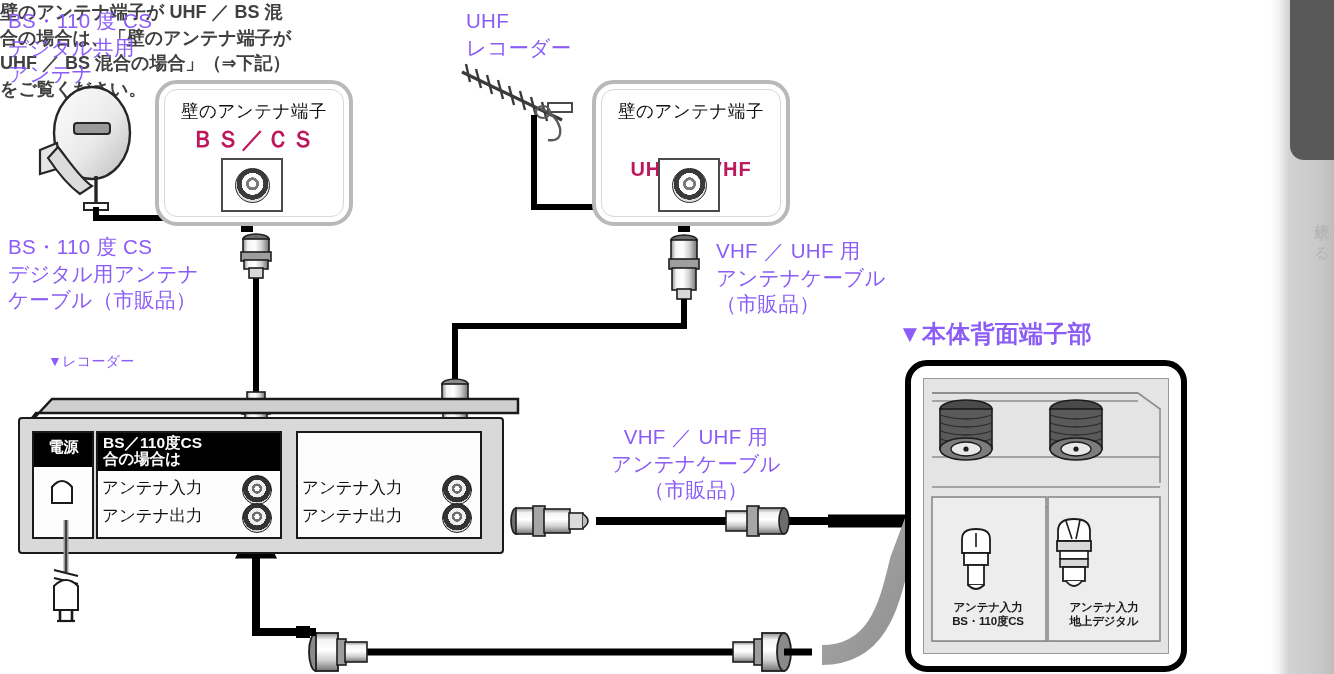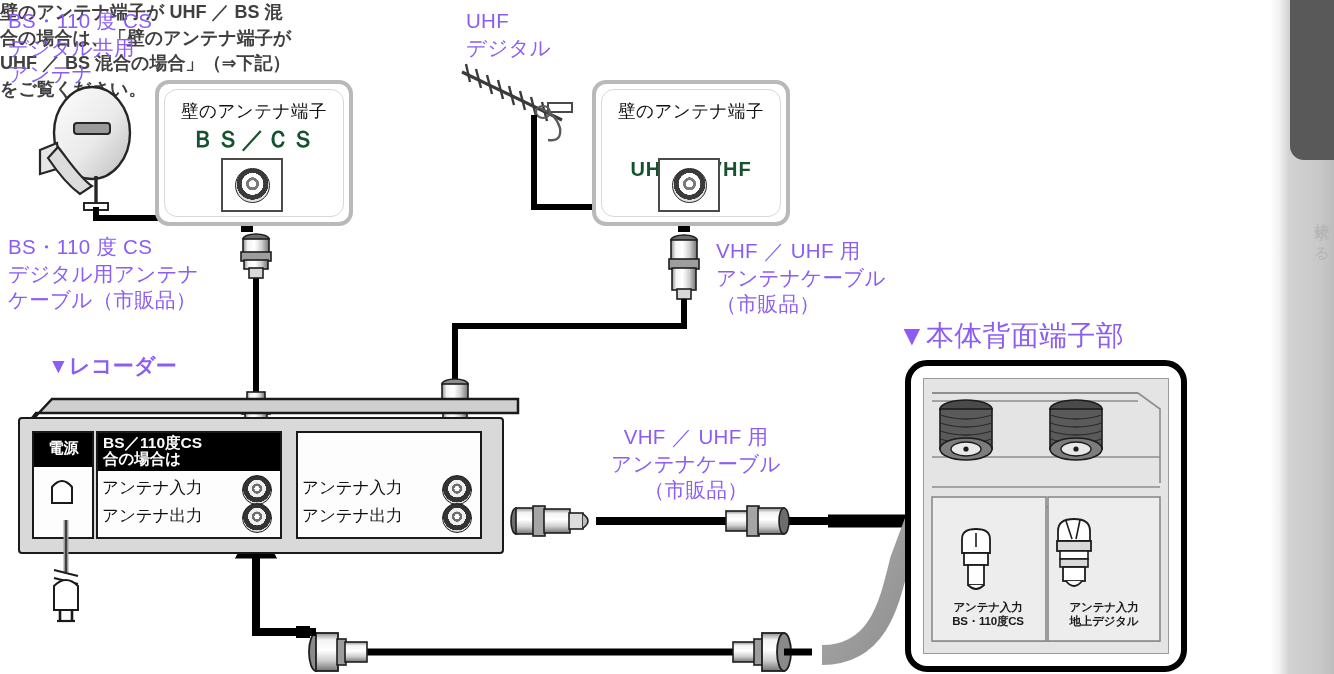--- a/index.html
+++ b/index.html
@@ -42,37 +42,37 @@
     font-size:18px;
     font-weight:bold;
     color:#404040;
     line-height:1.42;
     letter-spacing:0px;
     white-space:pre-line;
   }
   
   .wallbox{
     border:4px solid #b9b9b9;
-    border-radius:14px;
+    border-radius:22px;
     background:#fff;
     box-shadow:0 0 0 1px #fff inset;
   }
   .wallbox-inner{
     position:absolute;inset:5px;
     border:1.5px solid #d8d8d8;
     border-radius:13px;
     background:#fff;
   }
   .wallbox .wl1{
     position:absolute;left:0;right:0;top:9px;
     text-align:center;font-size:17.5px;color:#111;letter-spacing:.5px;
   }
   .wallbox .wl2{
     position:absolute;left:0;right:0;top:34px;
-    text-align:center;font-size:23px;font-weight:bold;color:#14532d;letter-spacing:2px;
+    text-align:center;font-size:23px;font-weight:bold;color:#be185d;letter-spacing:2px;
   }
   .jack-plate{
     position:absolute;
     border:2px solid #4b4b4b;
     background:#fff;
   }
   .jack{
     position:absolute;border-radius:50%;
     background:radial-gradient(circle at 50% 45%,#ffffff 0 14%,#7a7a7a 15% 26%,#ffffff 27% 44%,#3a3a3a 45% 64%,#e2e2e2 65% 80%,#5a5a5a 81% 100%);
     border:1px solid #2b2b2b;
@@ -295,21 +295,21 @@
       <path d="M917 447 L955 468 L928 490 Z" fill="#a0a0a0"></path>
     </g>
 
   </svg>
 
   <div class="label" style="left:8px;top:8px;">BS・110 度 CS
 デジタル共用
 アンテナ</div>
 
   <div class="label" style="left:466px;top:8px;">UHF
-デジタル</div>
+レコーダー</div>
 
   <div class="abs wallbox" style="left:155px;top:80px;width:190px;height:138px;">
     <div class="wallbox-inner">
       <div class="wl1">壁のアンテナ端子</div>
       <div class="wl2">ＢＳ／ＣＳ</div>
       <div class="jack-plate" style="left:56px;top:68px;width:58px;height:50px;">
         <div class="jack" style="left:12px;top:8px;width:33px;height:33px;"></div>
       </div>
     </div>
   </div>
@@ -335,30 +335,30 @@
 
   <div class="label" style="left:716px;top:238px;">VHF ／ UHF 用
 アンテナケーブル
 （市販品）</div>
 
   <div class="label" style="left:566px;top:424px;text-align:center;width:260px;">VHF ／ UHF 用
 アンテナケーブル
 （市販品）</div>
 
 
-  <div class="label" style="left:48px;top:352px;font-weight:bold;font-size:21px;">▼レコーダー</div>
+  <div class="label" style="left:48px;top:352px;font-weight:normal;font-size:14px;">▼レコーダー</div>
 
   <div class="abs" id="recorder">
 
     <svg class="abs" width="510" height="40" style="left:0;top:0;">
       <path d="M4 36 L34 4 L500 4 L500 18 L18 18 Z" fill="#cfcfcf" stroke="#1a1a1a" stroke-width="2.5"></path>
     </svg>
     <div id="rec-face"></div>
 
-    <div class="rec-panel" style="left:14px;top:36px;width:58px;height:104px;">
+    <div class="rec-panel" style="left:14px;top:36px;width:58px;height:104px;font-family:Liberation Serif, serif;">
       <div class="rec-hdr" style="height:34px;font-size:15px;text-align:center;padding-top:7px;">電源</div>
       <svg class="abs" width="56" height="60" style="left:0;top:36px;">
         <path d="M18 18 q10 -12 20 0 l0 16 l-20 0 Z" fill="#fff" stroke="#1a1a1a" stroke-width="2"></path>
       </svg>
     </div>
 
     <svg class="abs" width="120" height="130" style="left:10px;top:125px;">
       <line x1="38" y1="0" x2="38" y2="52" stroke="#9a9a9a" stroke-width="5"></line>
       <line x1="38" y1="0" x2="38" y2="52" stroke="#1a1a1a" stroke-width="1.4"></line>
       <path d="M26 50 L50 56 M26 58 L50 64" stroke="#1a1a1a" stroke-width="2"></path>
@@ -377,21 +377,21 @@
     </div>
 
     <div class="rec-panel" style="left:278px;top:36px;width:182px;height:104px;">
       <div class="rec-row" style="top:44px;">アンテナ入力</div>
       <div class="rec-row" style="top:72px;">アンテナ出力</div>
       <div class="rec-jack" style="left:144px;top:42px;"></div>
       <div class="rec-jack" style="left:144px;top:70px;"></div>
     </div>
   </div>
 
-  <div class="label" style="left:898px;top:318px;font-weight:normal;font-size:28px;">▼本体背面端子部</div>
+  <div class="label" style="left:898px;top:318px;font-weight:bold;font-size:24px;">▼本体背面端子部</div>
 
   <div class="abs" id="rearbox">
     <div id="rearbox-inner">
       <svg class="abs" width="246" height="276" style="left:0;top:0;">
 
         <line x1="8" y1="14" x2="214" y2="14" stroke="#8e8e8e" stroke-width="2"></line>
         <line x1="8" y1="22" x2="214" y2="22" stroke="#8e8e8e" stroke-width="1.4"></line>
         <line x1="8" y1="78" x2="236" y2="78" stroke="#8e8e8e" stroke-width="1.6"></line>
         <line x1="8" y1="108" x2="236" y2="108" stroke="#8e8e8e" stroke-width="1.6"></line>
         <line x1="8" y1="128" x2="236" y2="128" stroke="#8e8e8e" stroke-width="1.6"></line>

